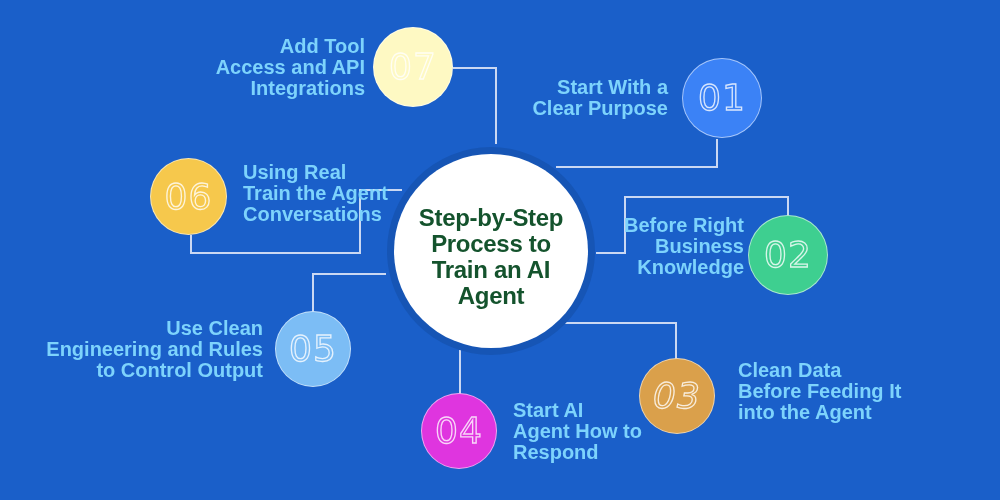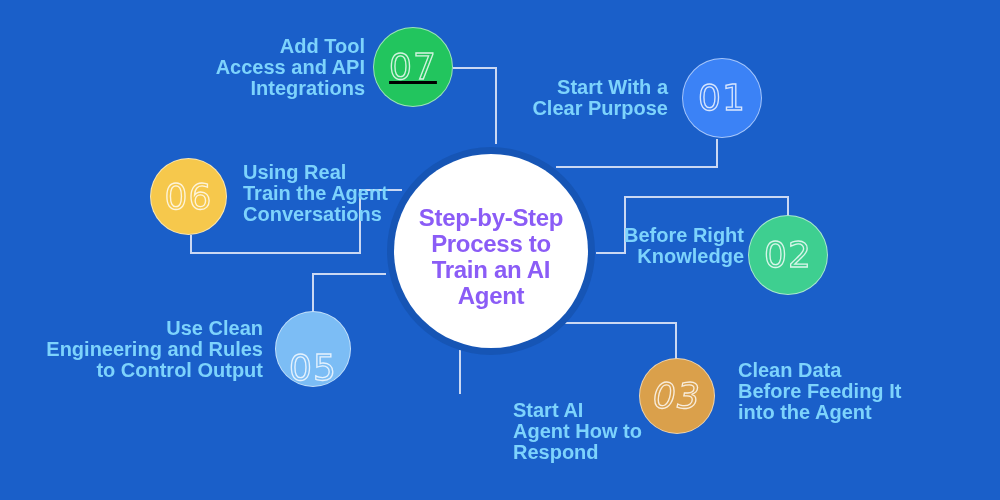--- a/index.html
+++ b/index.html
@@ -18,37 +18,37 @@
     border-radius:50%;background:#1655b5;
   }
   .center-circle{
     position:absolute;left:394px;top:154px;width:194px;height:194px;
     border-radius:50%;background:#ffffff;
     display:flex;align-items:center;justify-content:center;
   }
   .center-title{
     width:175px;text-align:center;
     font-size:24px;line-height:26px;font-weight:bold;
-    color:#8b5cf6;padding-top:12px;
+    color:#14532d;padding-top:12px;
     letter-spacing:-0.3px;
   }
 
   .bubble{
     position:absolute;border-radius:50%;
     display:flex;align-items:center;justify-content:center;
     border:1.5px solid rgba(255,255,255,0.55);
     box-sizing:border-box;
   }
   .c1{background:#3b82f6;}
   .c2{background:#3ecf90;}
   .c3{background:#daa04b;font-style:italic;}
   .c4{background:#df35df;}
-  .c5{background:#7cbdf5;align-items:flex-end;}
+  .c5{background:#7cbdf5;}
   .c6{background:#f6c84c;}
-  .c7{background:#22c55e;text-decoration:underline;}
+  .c7{background:#fef9c3;}
 
   .num{
     font-family:"DejaVu Sans", sans-serif;
     font-size:36px;line-height:1;letter-spacing:1px;
     color:rgba(255,255,255,0.85);
   }
   @supports (-webkit-text-stroke: 1px #fff){
     .num{color:transparent;-webkit-text-stroke:1.3px rgba(255,255,255,0.8);}
   }
 
@@ -91,32 +91,36 @@
   <div class="label align-r" style="right:332px;top:98px">
     <div>Start With a</div>
     <div>Clear Purpose</div>
   </div>
 
   <div class="bubble c2" style="left:748px;top:215px;width:80px;height:80px">
     <span class="num">02</span>
   </div>
   <div class="label align-r" style="right:256px;top:246px">
     <div>Before Right</div>
+    <div>Business</div>
     <div>Knowledge</div>
   </div>
 
   <div class="bubble c3" style="left:639px;top:358px;width:76px;height:76px">
     <span class="num">03</span>
   </div>
   <div class="label align-l" style="left:738px;top:391px">
     <div>Clean Data</div>
     <div>Before Feeding It</div>
     <div>into the Agent</div>
   </div>
 
+  <div class="bubble c4" style="left:421px;top:393px;width:76px;height:76px">
+    <span class="num">04</span>
+  </div>
   <div class="label align-l" style="left:513px;top:431px">
     <div>Start AI</div>
     <div>Agent How to</div>
     <div>Respond</div>
   </div>
 
   <div class="bubble c5" style="left:275px;top:311px;width:76px;height:76px">
     <span class="num">05</span>
   </div>
   <div class="label align-r" style="right:737px;top:349px">

